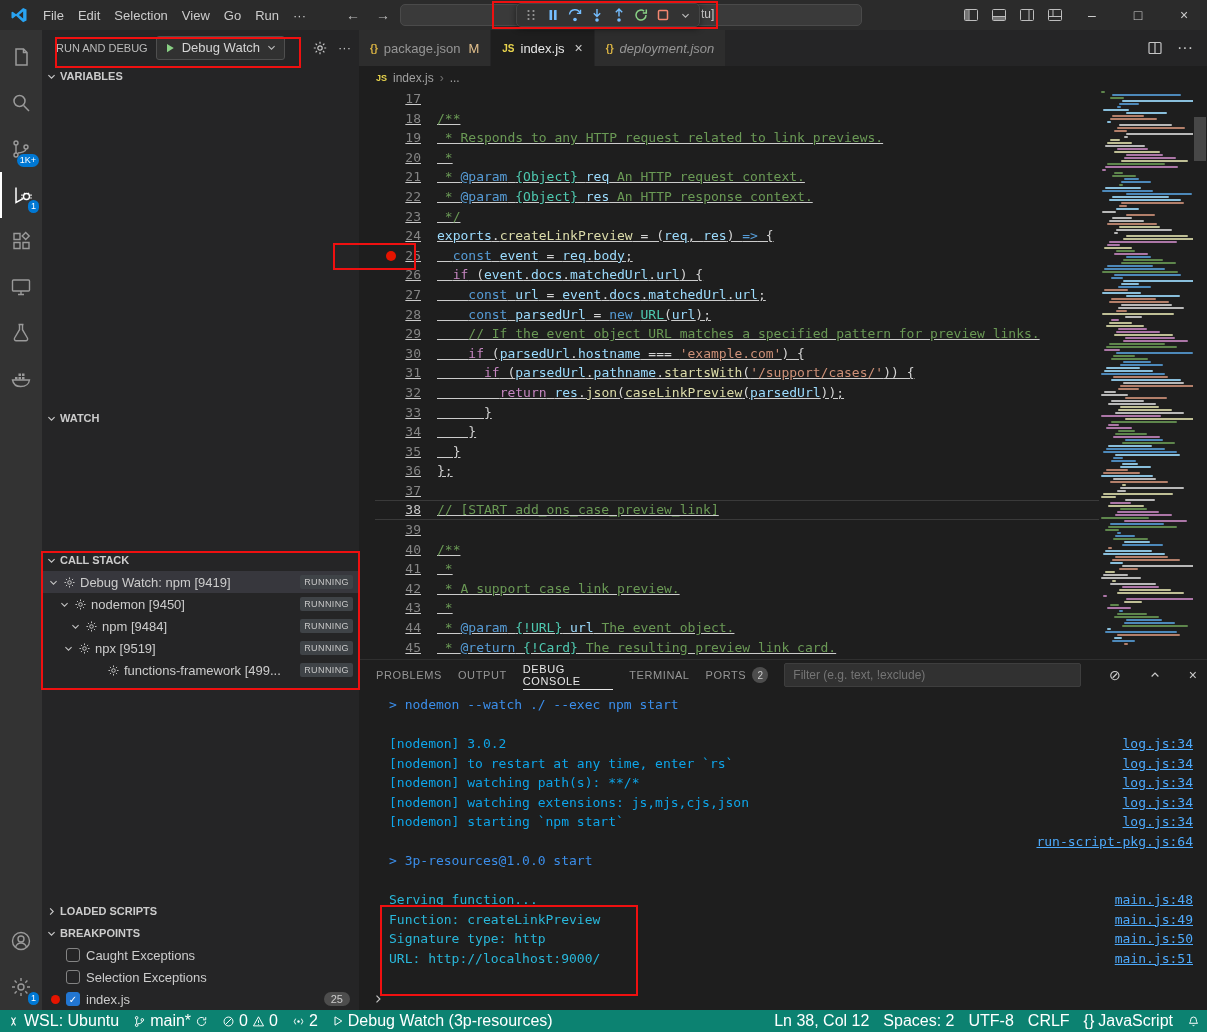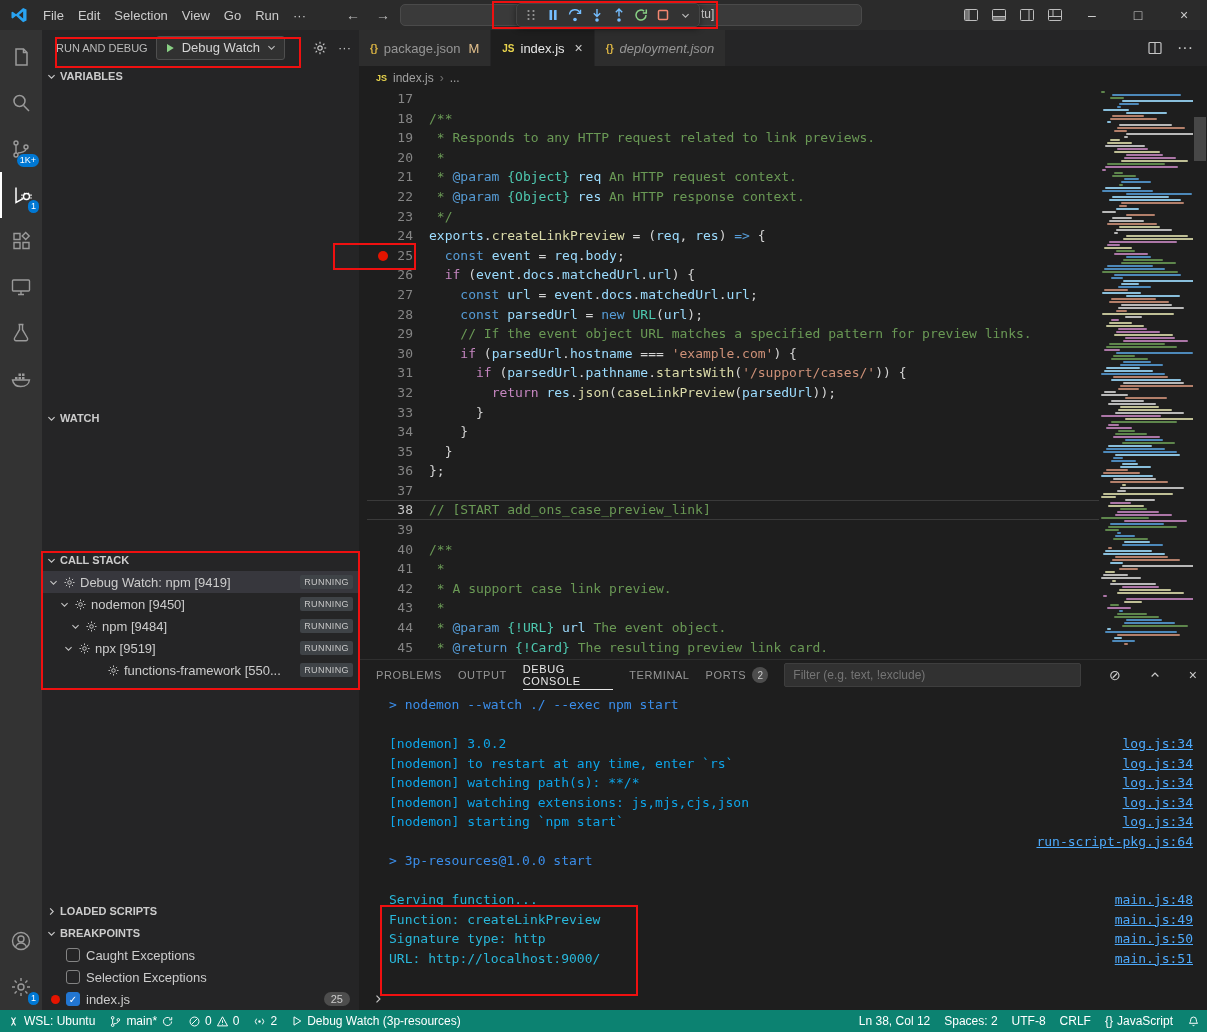--- a/index.html
+++ b/index.html
@@ -62,21 +62,21 @@
   .tab-mod { color:#e2c08d; margin-left:2px; }
   .tab-close { color:#cccccc; font-size:14px; margin-left:4px; }
   .tab.preview .tlabel { font-style:italic; }
   .tab-actions { margin-left:auto; display:flex; align-items:center; gap:14px; padding:0 14px; color:#c5c5c5; }
 
   .breadcrumb { height:23px; display:flex; align-items:center; gap:6px; padding:0 17px; font-size:12px; color:#a0a0a0; }
   .bc-js { font-size:9px; font-weight:bold; color:#e8d44d; }
   .bc-sep { color:#6e6e6e; }
 
   .code-wrap { height:570px; position:relative; overflow:hidden; }
-  .code-lines { position:absolute; left:8px; top:0; right:108px; }
+  .code-lines { position:absolute; left:16px; top:0; right:108px;text-decoration:underline; }
   .code-line { display:flex; height:19.6px; line-height:19.6px; font-family:"DejaVu Sans Mono", monospace; font-size:13px; white-space:pre; }
   .code-line.active { box-shadow: inset 0 1px 0 #3a3a3a, inset 0 -1px 0 #3a3a3a; }
   .gutter { width:62px; flex:none; text-align:right; padding-right:16px; color:#858585; position:relative; }
   .code-line.active .lnum { color:#c6c6c6; }
   .bp { position:absolute; left:11px; top:5px; width:10px; height:10px; border-radius:50%; background:#e51400; }
   .ltext { flex:1; min-width:0; color:#d4d4d4; }
   .tk-c{color:#6a9955}.tk-k{color:#569cd6}.tk-f{color:#c586c0}.tk-s{color:#ce9178}
   .tk-y{color:#dcdcaa}.tk-v{color:#9cdcfe}.tk-t{color:#4ec9b0}.tk-p{color:#d4d4d4}.tk-d{color:#569cd6}
   .minimap { position:absolute; top:2px; right:14px; width:92px; height:100%; overflow:hidden; opacity:.85; }
   .mm-row { height:2px; margin-bottom:1px; border-radius:1px; }
@@ -92,21 +92,21 @@
   .pfilter { margin-left:auto; width:338px; height:24px; background:#313131; border:1px solid #3e3e3e; border-radius:2px; color:#ccc; font-size:12px; padding:0 8px; font-family:"Liberation Sans", sans-serif; outline:none; }
   .phead-ic { color:#cccccc; display:flex; align-items:center; margin-left:12px; font-size:14px; }
   .console { flex:1; padding-top:5px; overflow:hidden; }
   .con-line { display:flex; height:19.5px; line-height:19.5px; font-family:"DejaVu Sans Mono", monospace; font-size:13px; }
   .ctext { flex:1; padding-left:30px; white-space:pre; min-width:0; color:#d4d4d4; }
   .clink { margin-right:14px; color:#4daafc; text-decoration:underline; }
   .cmd{color:#3b8eea}.warn{color:#0ea5e9}.info{color:#29b8db}
   .con-prompt { height:22px; display:flex; align-items:center; padding-left:13px; color:#c5c5c5; flex:none; }
 
   
-  .statusbar { position:absolute; left:0; bottom:0; width:100%; height:22px; background:var(--statusbar); display:flex; align-items:center; color:#fff; font-size:12px; z-index:5; }
+  .statusbar { position:absolute; left:0; bottom:0; width:100%; height:22px; background:var(--statusbar); display:flex; align-items:center; color:#fff; font-size:16px; z-index:5; }
   .st-item { display:flex; align-items:center; gap:4px; padding:0 7px; height:22px; white-space:nowrap; }
   .st-right { margin-left:auto; display:flex; align-items:center; }
 
   
   .ann { position:absolute; border:2px solid var(--annotation); pointer-events:none; z-index:50; }
 </style>
 </head>
 <body>
 
 <div class="app" style="--statusbar: #0c8271; --badge: #0078d4; --annotation: #ef1010;">
@@ -383,21 +383,21 @@
             </svg>
             <span class="cs-label">npx [9519]</span>
             <span class="run-badge">RUNNING</span>
           </div>
           <div class="cs-row" style="padding-left: 50px;">
             <span class="chev-spacer"></span>
             <svg class="cs-gear" width="13" height="13" viewBox="0 0 16 16">
               <circle cx="8" cy="8" r="2.2" stroke="currentColor" fill="none" stroke-width="1.2"></circle>
               <path d="M8 1.8v2M8 12.2v2M1.8 8h2M12.2 8h2M3.6 3.6l1.4 1.4M11 11l1.4 1.4M12.4 3.6L11 5M5 11l-1.4 1.4" stroke="currentColor" stroke-width="1.2"></path>
             </svg>
-            <span class="cs-label">functions-framework [550...</span>
+            <span class="cs-label">functions-framework [499...</span>
             <span class="run-badge">RUNNING</span>
           </div>
         </div>
 
       <div class="sb-spacer"></div>
 
       <div class="sb-sec-head">
         <svg width="11" height="11" viewBox="0 0 16 16">
             <path d="M6 3.5L10.5 8 6 12.5" stroke="#ccc" fill="none" stroke-width="1.6"></path>
           </svg>

